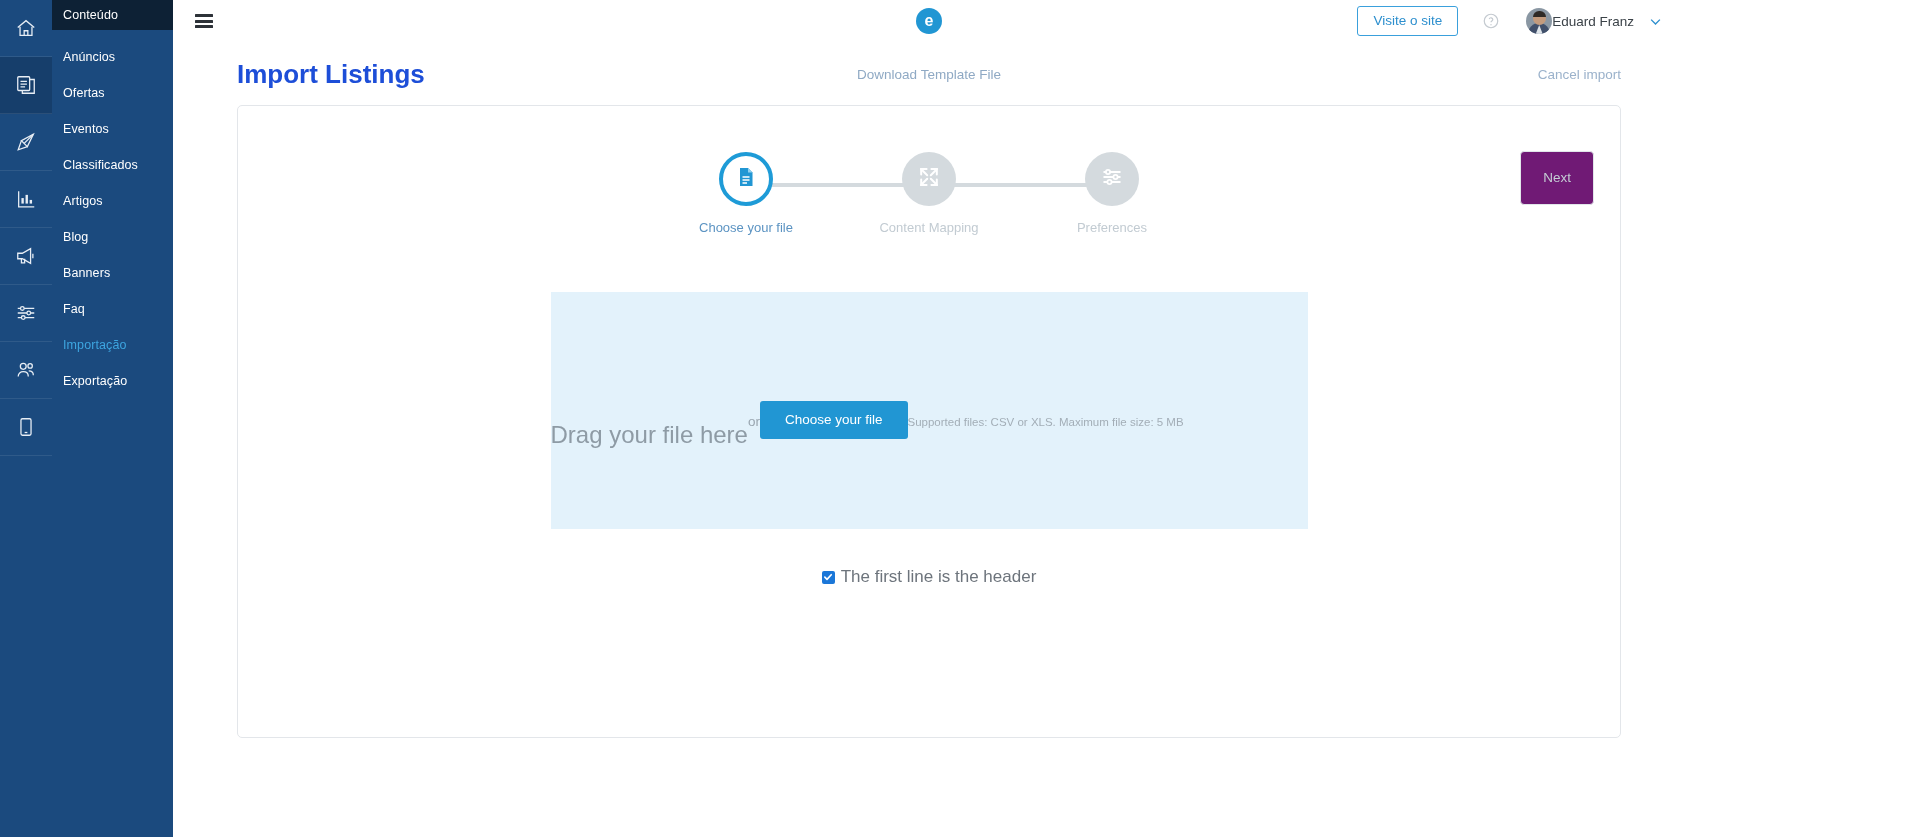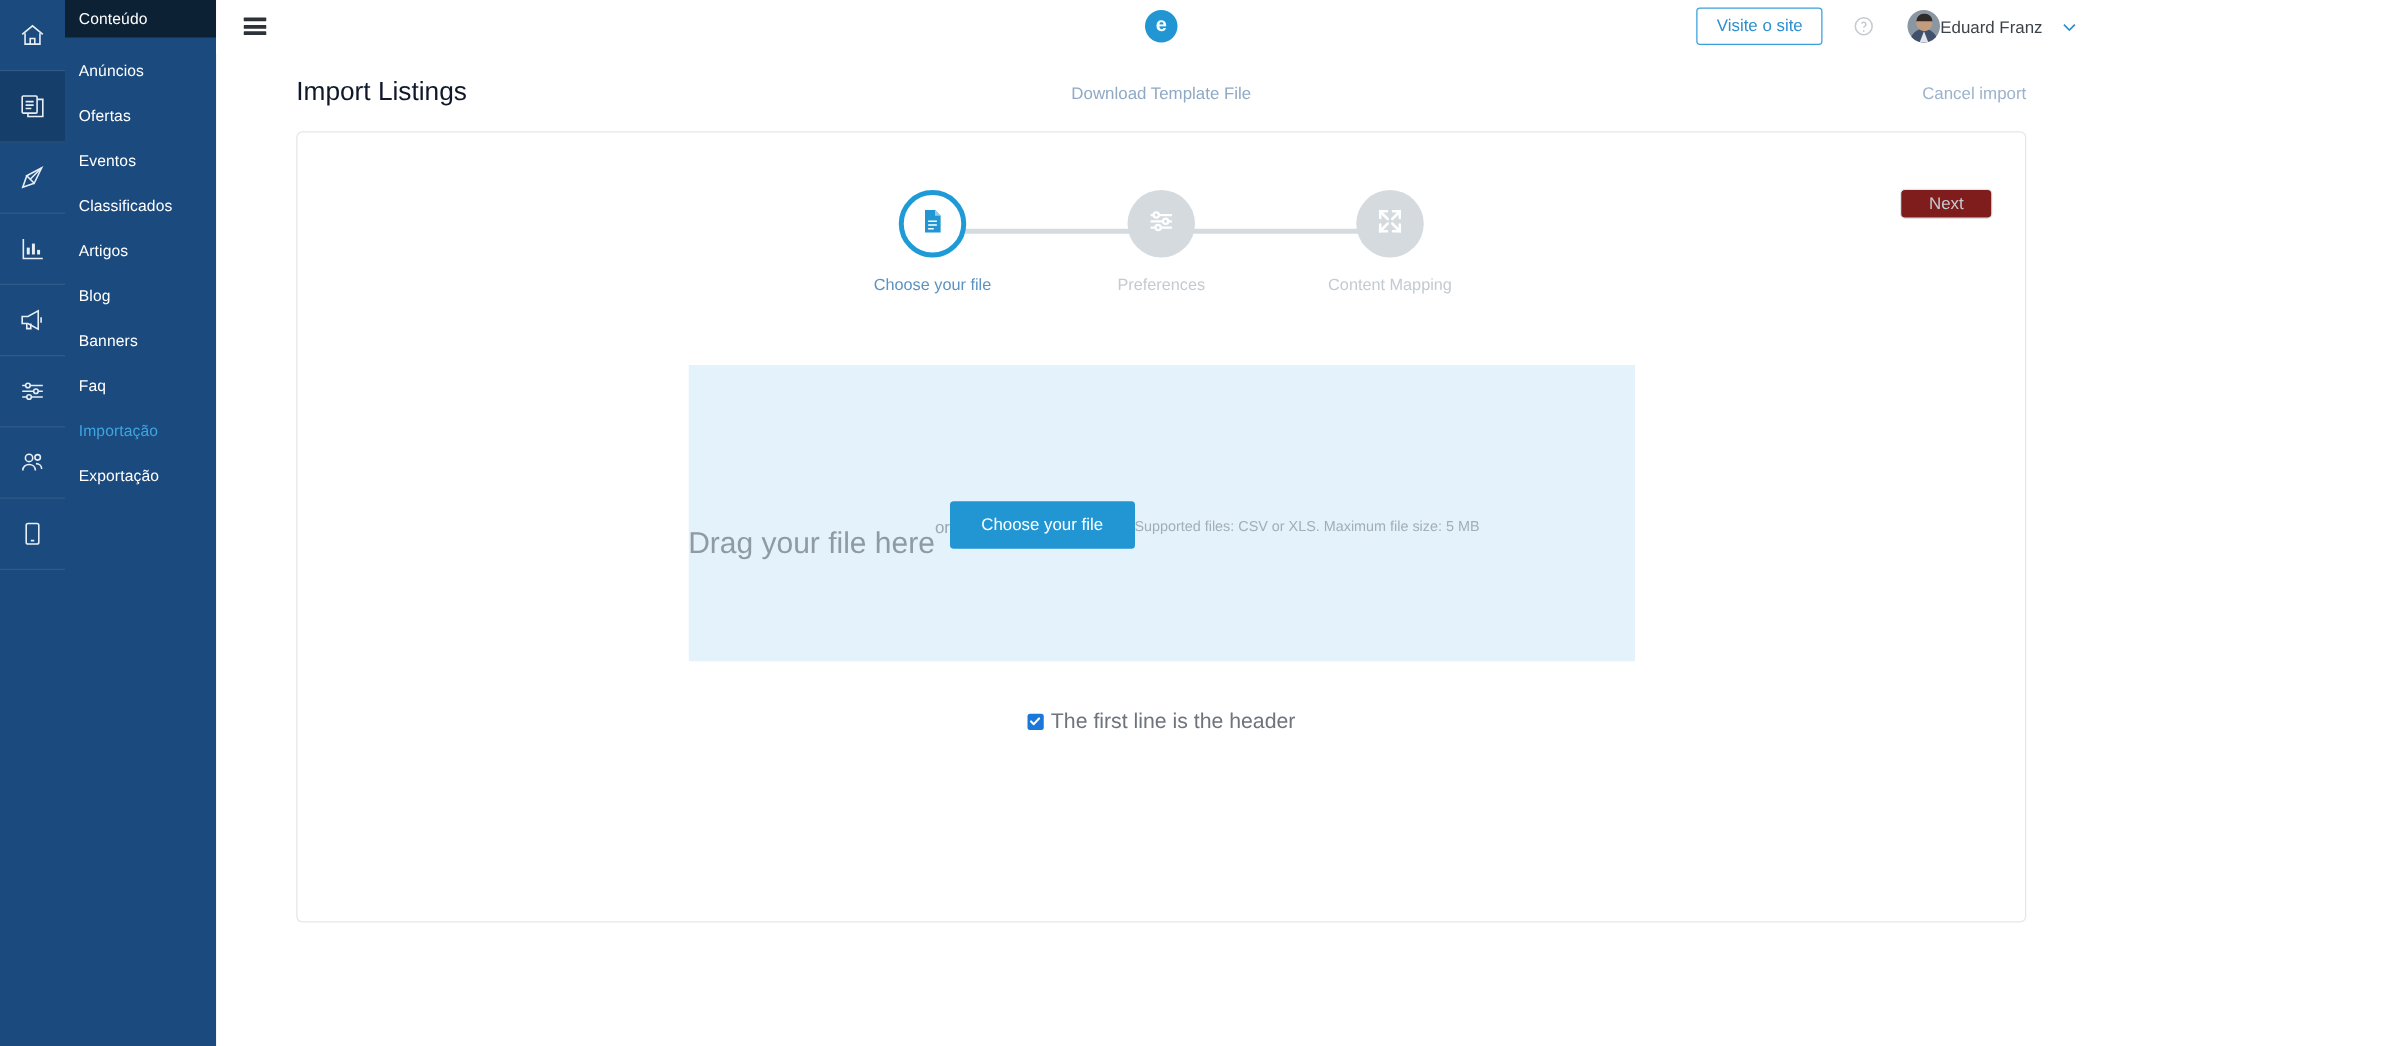--- a/index.html
+++ b/index.html
@@ -102,21 +102,21 @@
   .chevron { margin-left: 14px; cursor:pointer; display:flex; align-items:center; }
 
   
   .content { flex: 1; padding: 0 22px; position: relative; }
   .page-head {
     display:flex; align-items:center;
     height: 62px;
     position: relative;
     padding: 0 42px 0 42px;
   }
-  .page-title { font-size: 21px; color: #0f172a; font-weight: 400; }
+  .page-title { font-size: 26px; color: #1d4ed8; font-weight: 700; }
   .dl-template {
     position: absolute; left: 50%; transform: translateX(-50%);
     font-size: 13.5px; color: #8fa9c4; cursor: pointer;
   }
   .cancel-import {
     margin-left: auto; font-size: 13.5px; color: #9bb2cb; cursor: pointer;
   }
 
   .card {
     margin: 0 42px;
@@ -146,23 +146,23 @@
   }
   .step.active .bubble {
     background: #ffffff;
     border: 4px solid #1e9bd7;
   }
   .step .lbl { margin-top: 14px; font-size: 13px; color: #c2cbd2; }
   .step.active .lbl { color: #5b93c2; }
 
   .next-btn {
     position: absolute; right: 26px; top: 45px;
-    background: #7f1d1d; color: #c4ccd4;
+    background: #701a75; color: #c4ccd4;
     border: 1px solid #e1e6ea; border-radius: 4px;
-    font-size: 13.5px; padding: 4px 22px; cursor: default;
+    font-size: 13.5px; padding: 19px 22px; cursor: default;
     line-height: 1;
   }
 
   
   .dropzone {
     width: 757px; height: 237px;
     margin: 57px auto 0 auto;
     background: #e3f2fb;
     display:flex; flex-direction: row; align-items:center;
     cursor: pointer;
@@ -364,53 +364,53 @@
             <div class="bubble">
               <span>
                 <svg width="24" height="24" viewBox="0 0 24 24" fill="none">
                   <path d="M6 3h8l4.5 4.5V21H6z" fill="#2196d3"></path>
                   <path d="M14 3v4.5h4.5" fill="#8fd0f0"></path>
                   <path d="M8.5 12h7M8.5 15h7M8.5 18h4.5" stroke="#ffffff" stroke-width="1.3"></path>
                 </svg>
               </span>
             </div>
             <div class="lbl">Choose your file</div>
-          </div>
-
-          <div class="step">
-            <div class="bubble">
-              <span>
-                <svg width="24" height="24" viewBox="0 0 24 24" fill="none" stroke="#ffffff" stroke-width="1.8">
-                  <path d="M3.5 7h17M3.5 12h17M3.5 17h17"></path>
-                  <circle cx="8" cy="7" r="2.1" fill="#d4dade"></circle>
-                  <circle cx="15.5" cy="12" r="2.1" fill="#d4dade"></circle>
-                  <circle cx="9.5" cy="17" r="2.1" fill="#d4dade"></circle>
-                </svg>
-              </span>
-            </div>
-            <div class="lbl">Preferences</div>
           </div>
 
           <div class="step">
             <div class="bubble">
               <span>
                 <svg width="24" height="24" viewBox="0 0 24 24" fill="none" stroke="#ffffff" stroke-width="2" stroke-linecap="round">
                   <path d="M4 4l6.2 6.2"></path>
                     <path d="M4.2 9.4V4h5.4"></path>
                   <path d="M20 20l-6.2-6.2"></path>
                     <path d="M19.8 14.6V20h-5.4"></path>
                   <path d="M20 4l-6.2 6.2"></path>
                     <path d="M14.4 4H19.8v5.4"></path>
                   <path d="M4 20l6.2-6.2"></path>
                     <path d="M9.6 20H4.2v-5.4"></path>
                 </svg>
               </span>
             </div>
             <div class="lbl">Content Mapping</div>
           </div>
+
+          <div class="step">
+            <div class="bubble">
+              <span>
+                <svg width="24" height="24" viewBox="0 0 24 24" fill="none" stroke="#ffffff" stroke-width="1.8">
+                  <path d="M3.5 7h17M3.5 12h17M3.5 17h17"></path>
+                  <circle cx="8" cy="7" r="2.1" fill="#d4dade"></circle>
+                  <circle cx="15.5" cy="12" r="2.1" fill="#d4dade"></circle>
+                  <circle cx="9.5" cy="17" r="2.1" fill="#d4dade"></circle>
+                </svg>
+              </span>
+            </div>
+            <div class="lbl">Preferences</div>
+          </div>
         </div>
 
         <div class="dropzone">
           <div class="dz-title">Drag your file here</div>
           <div class="dz-or">or</div>
           <button class="choose-btn">Choose your file</button>
           <div class="dz-hint">Supported files: CSV or XLS. Maximum file size: 5 MB</div>
         </div>
 
         <div class="check-row">

